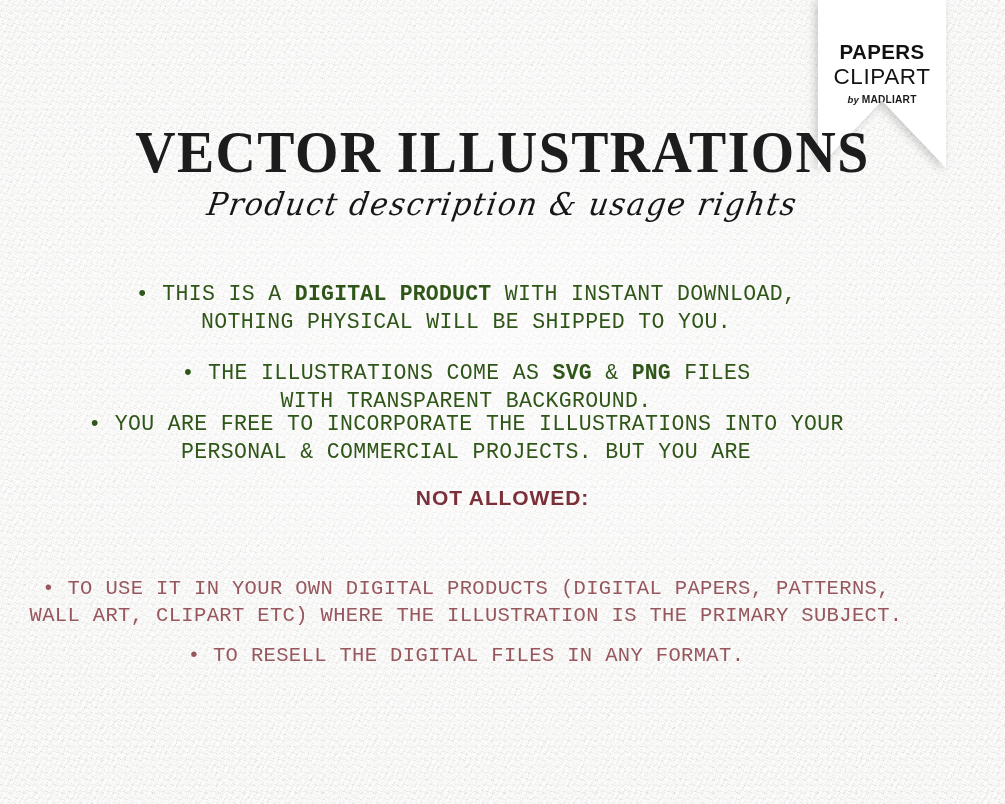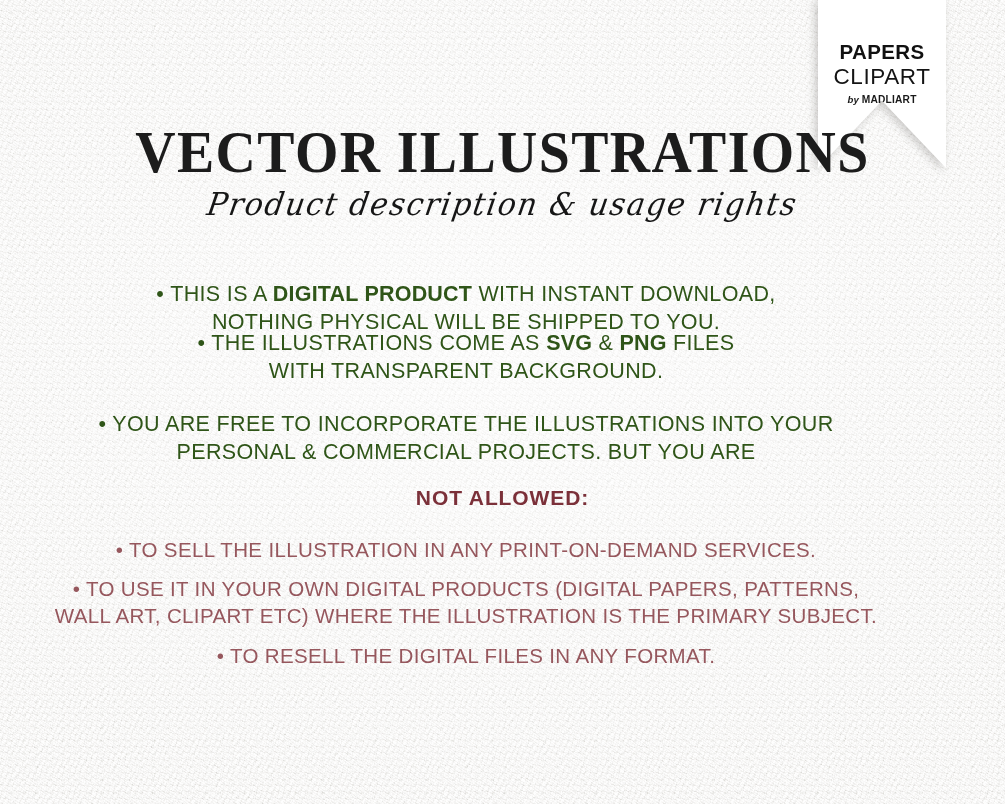--- a/index.html
+++ b/index.html
@@ -176,31 +176,32 @@
     white-space: nowrap;
   }
 
   
   .block {
     position: absolute;
     left: 0;
     width: 932px;
     line-height: 1.30;
     white-space: pre-line;
+    font-family: Liberation Mono, monospace;
   }
   .green {
     color: #2f5518;
     font-size: 21.5px;
     letter-spacing: .35px;
     font-weight: 400;
   }
   .green b { font-weight: 700; letter-spacing: .2px; }
 
   .block-g1 { top: 281px; }
-  .block-g2 { top: 330px; }
+  .block-g2 { top: 360px; }
   .block-g3 { top: 411px; }
 
   .not-allowed {
     position: absolute;
     top: 486px;
     left: 0;
     width: 1005px;
     color: #7b3039;
     font-weight: 700;
     font-size: 21px;
@@ -247,21 +248,20 @@
 NOTHING PHYSICAL WILL BE SHIPPED TO YOU.</span></div>
 
     <div class="block green block-g2"><span>• THE ILLUSTRATIONS COME AS </span><b>SVG</b><span> &amp; </span><b>PNG</b><span> FILES
 WITH TRANSPARENT BACKGROUND.</span></div>
 
     <div class="block green block-g3">• YOU ARE FREE TO INCORPORATE THE ILLUSTRATIONS INTO YOUR
 PERSONAL &amp; COMMERCIAL PROJECTS. BUT YOU ARE</div>
 
     <div class="not-allowed">NOT ALLOWED:</div>
 
-    <div class="block brown block-b1">• TO SELL THE ILLUSTRATION IN ANY PRINT-ON-DEMAND SERVICES.</div>
 
     <div class="block brown block-b3">• TO RESELL THE DIGITAL FILES IN ANY FORMAT.</div>
 
     <div class="block brown block-b2">• TO USE IT IN YOUR OWN DIGITAL PRODUCTS (DIGITAL PAPERS, PATTERNS,
 WALL ART, CLIPART ETC) WHERE THE ILLUSTRATION IS THE PRIMARY SUBJECT.</div>
 
   </div>
 </div>
 
 </body></html>

